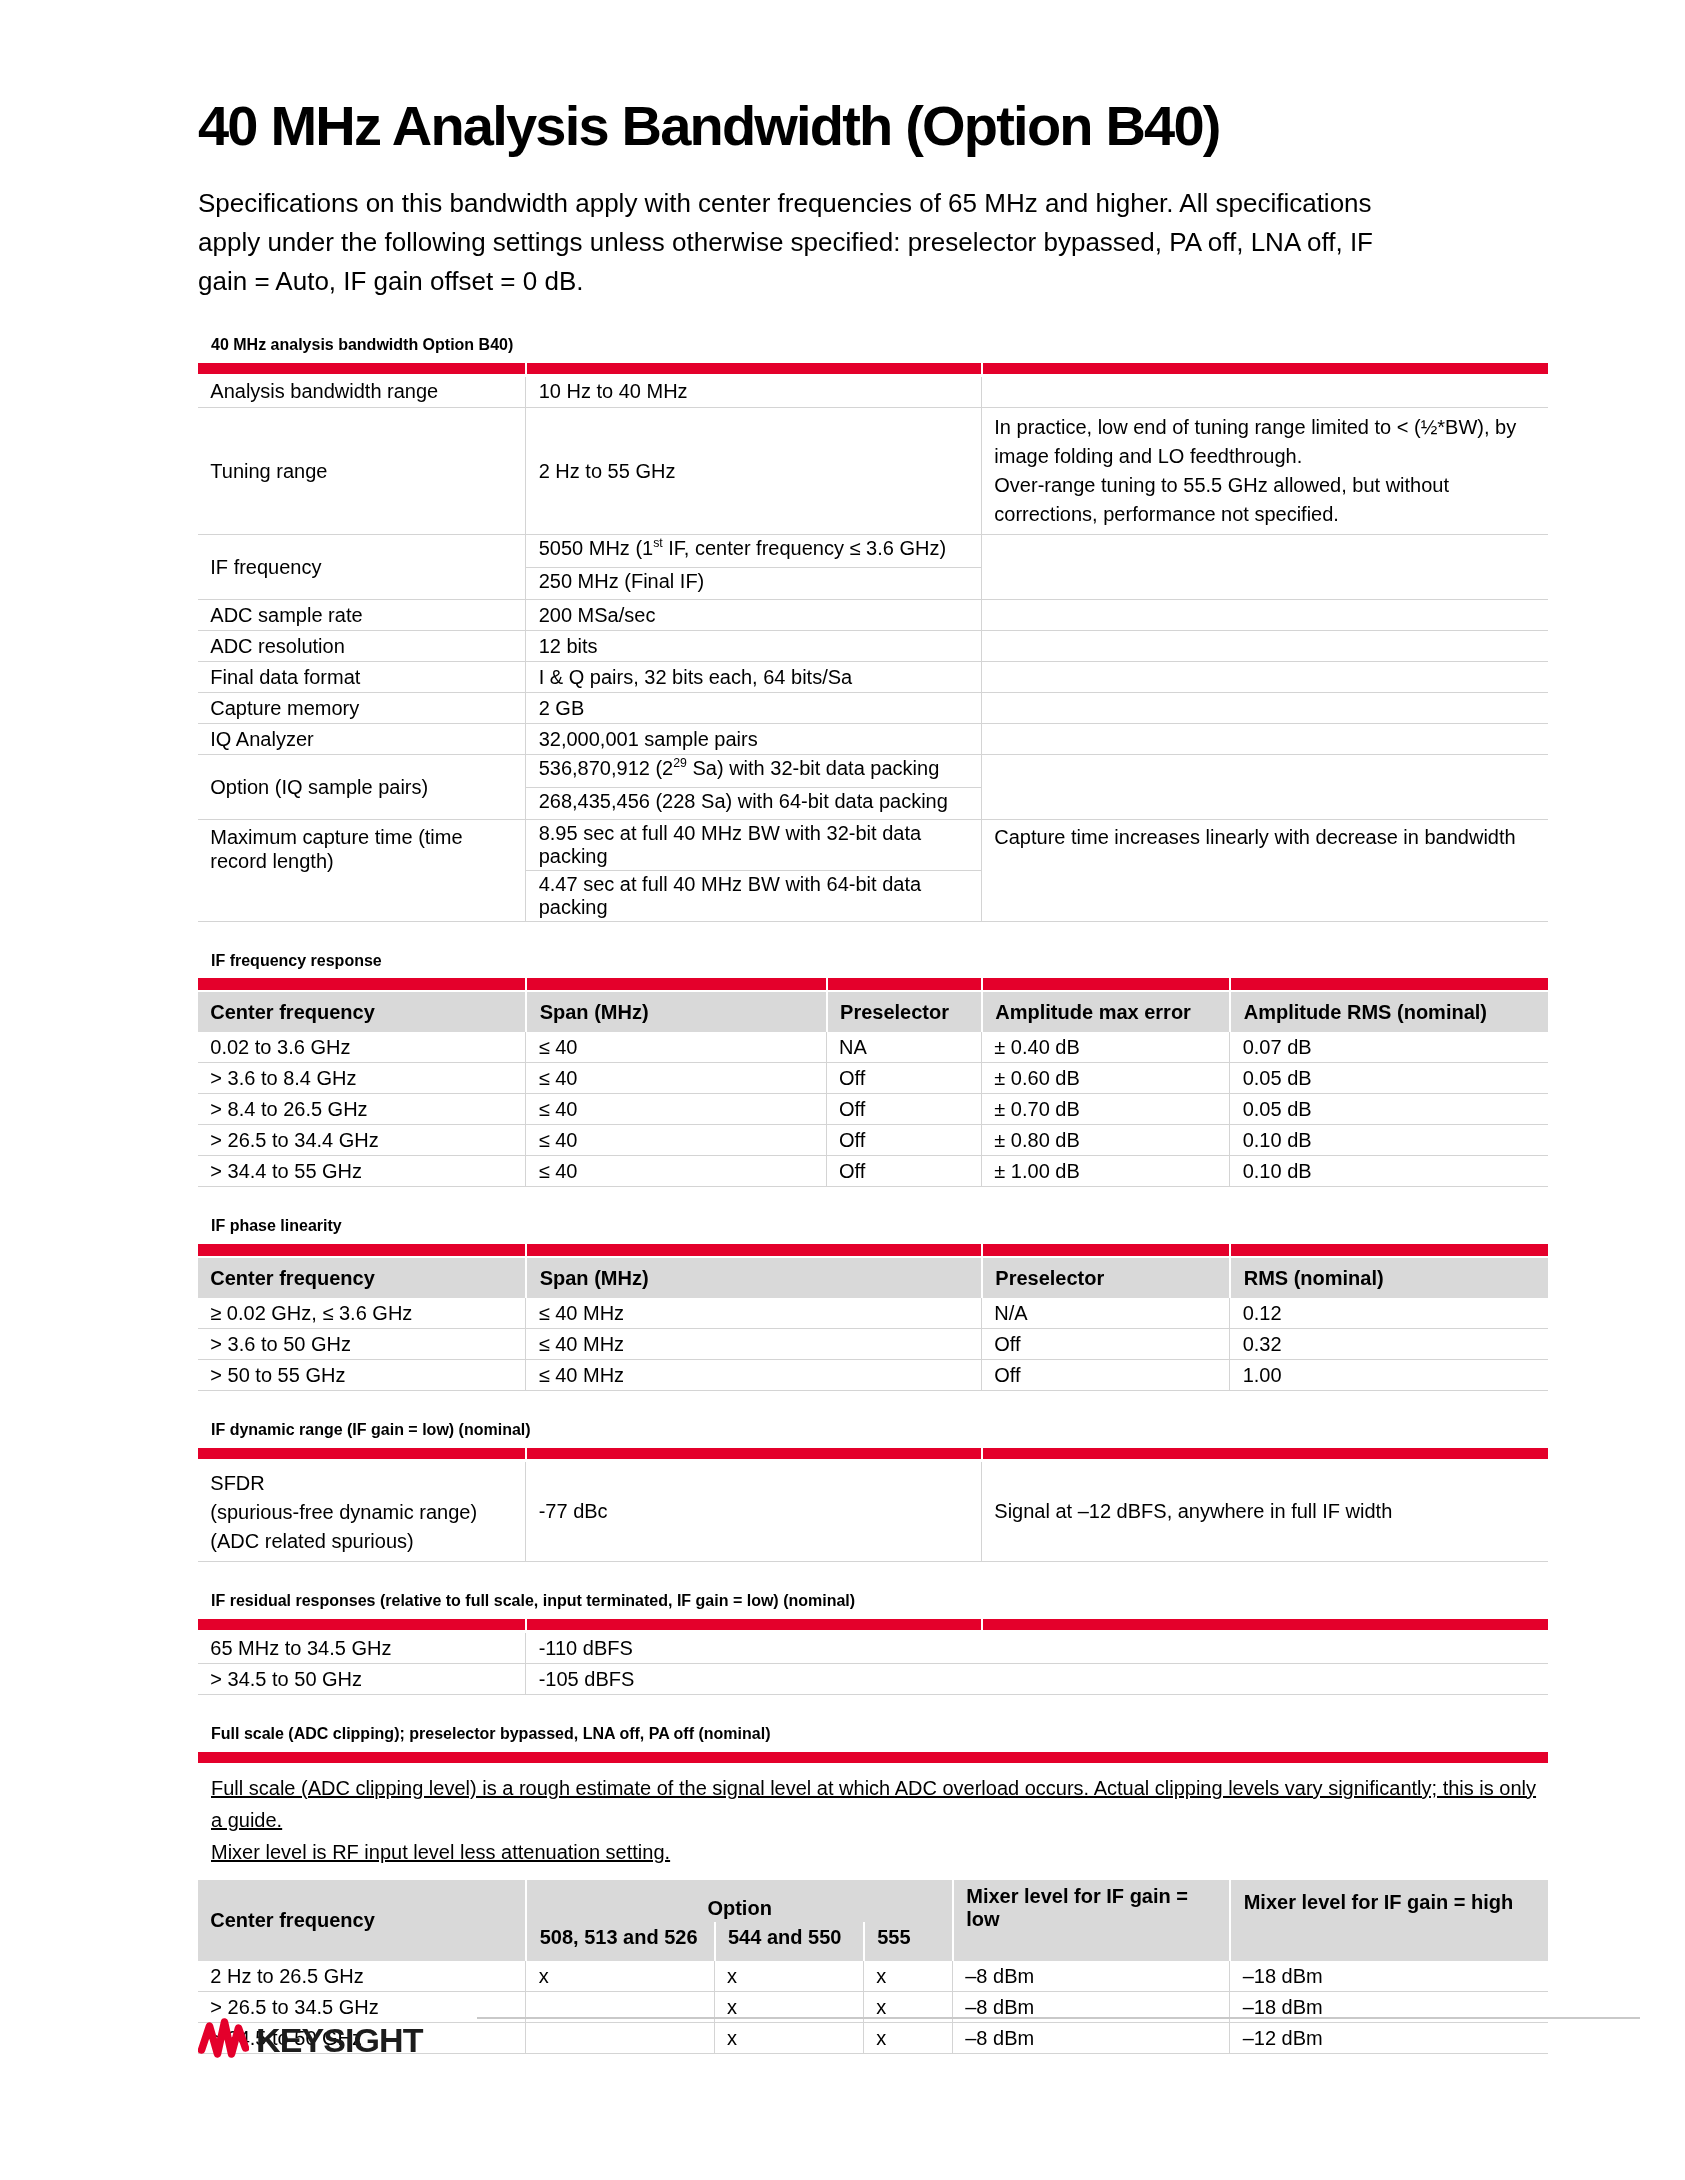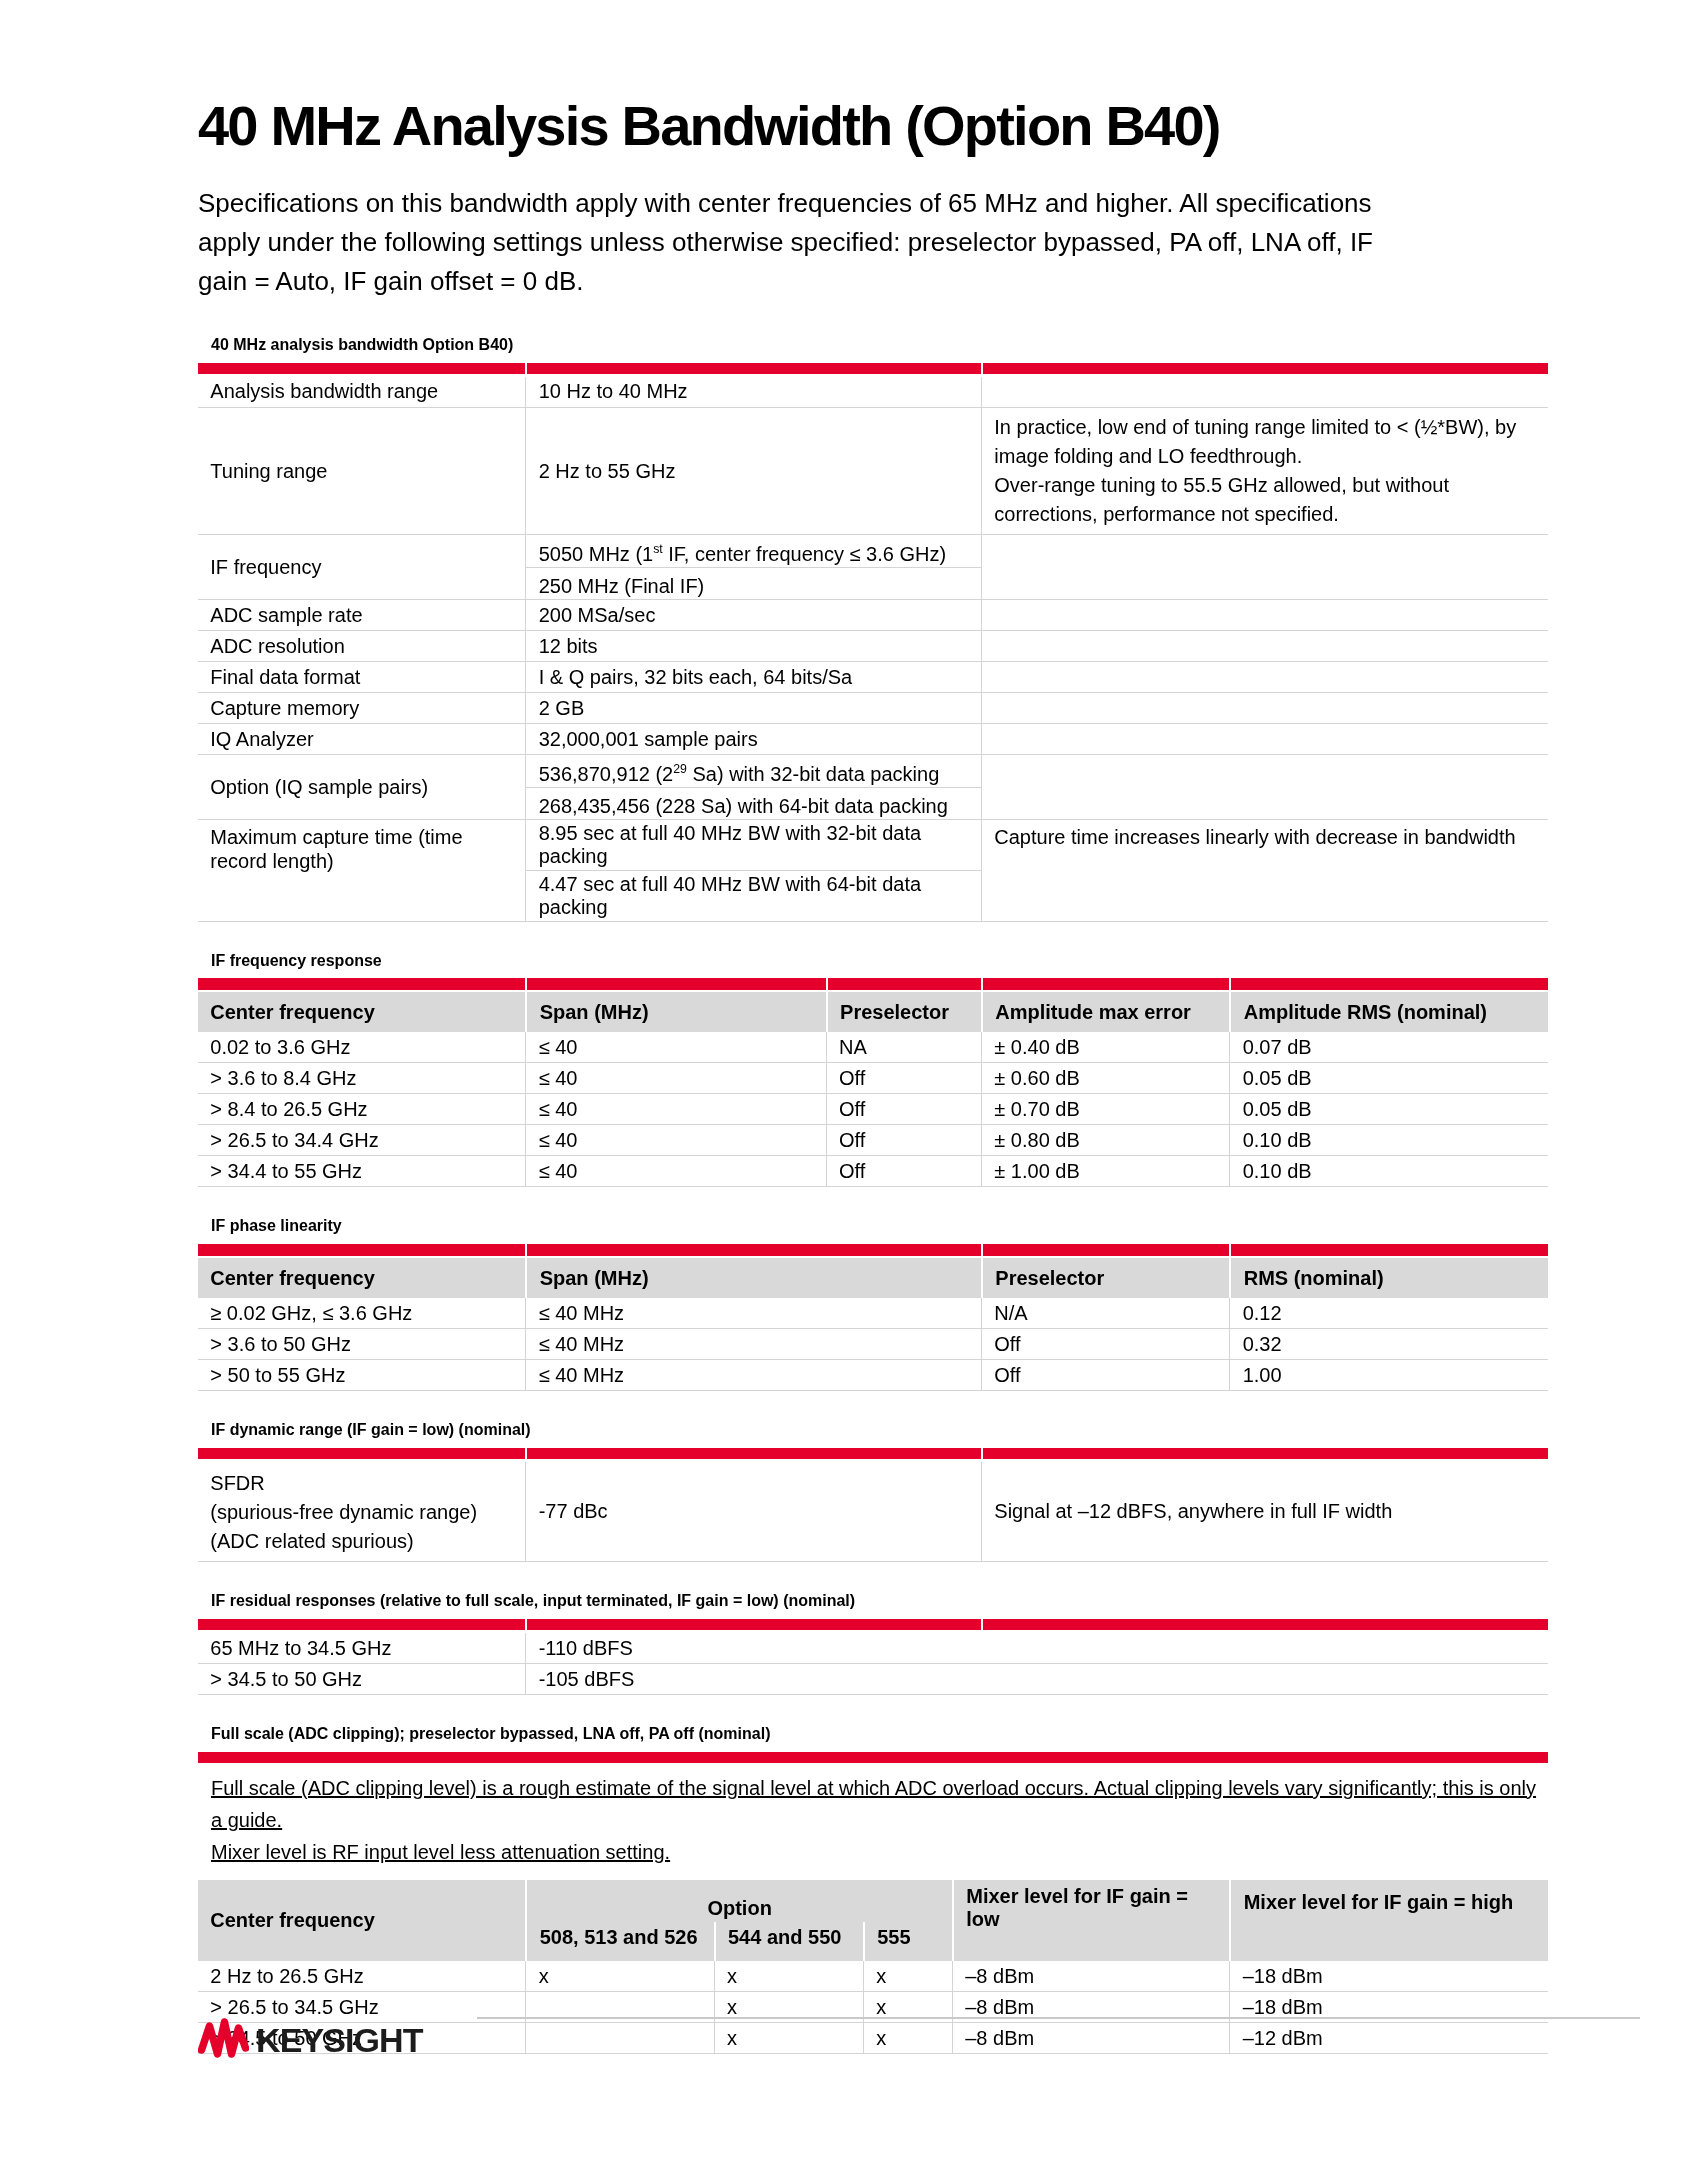--- a/index.html
+++ b/index.html
@@ -33,21 +33,21 @@
   .g5 { display:grid; grid-template-columns:24.25% 75.75%; }
   .g6 { display:grid; grid-template-columns:24.25% 13.95% 11.05% 6.6% 20.55% 23.6%; }
 
   
   .row { border-bottom:0.9px solid var(--line); }
   .c { min-height:30px; display:flex; align-items:center; padding:1.8px 12.3px; font-size:20px; line-height:24.6px; }
   .c.top { align-items:flex-start; padding-top:4.4px; }
   .c.blk { display:block; padding:5.3px 12.3px; line-height:29px; }
   .vd { border-left:0.9px solid var(--line); }
   .subcol { padding:0; display:flex; flex-direction:column; justify-content:stretch; }
-  .subcell { min-height:32px; flex:1; display:flex; align-items:flex-end; padding:1.8px 12.3px; font-size:20px; }
+  .subcell { min-height:32px; flex:1; display:flex; align-items:flex-start; padding:1.8px 12.3px; font-size:20px; }
   .subcell + .subcell { border-top:0.9px solid var(--line); }
   sup { font-size:12.3px; line-height:0; }
 
   
   .hrow { background:transparent; }
   .hc { background:var(--gray); font-weight:bold; font-size:20px; min-height:40px; display:flex; align-items:center; padding:1.8px 12.3px; }
   .hc.sep { border-left:2.6px solid #fff; }
   .h6 { grid-template-rows:42px 39px; }
   .h6 .cf    { grid-column:1; grid-row:1 / 3; }
   .h6 .opt   { grid-column:2 / 5; grid-row:1 / 2; justify-content:center; align-items:flex-end; padding-bottom:1.8px; }

